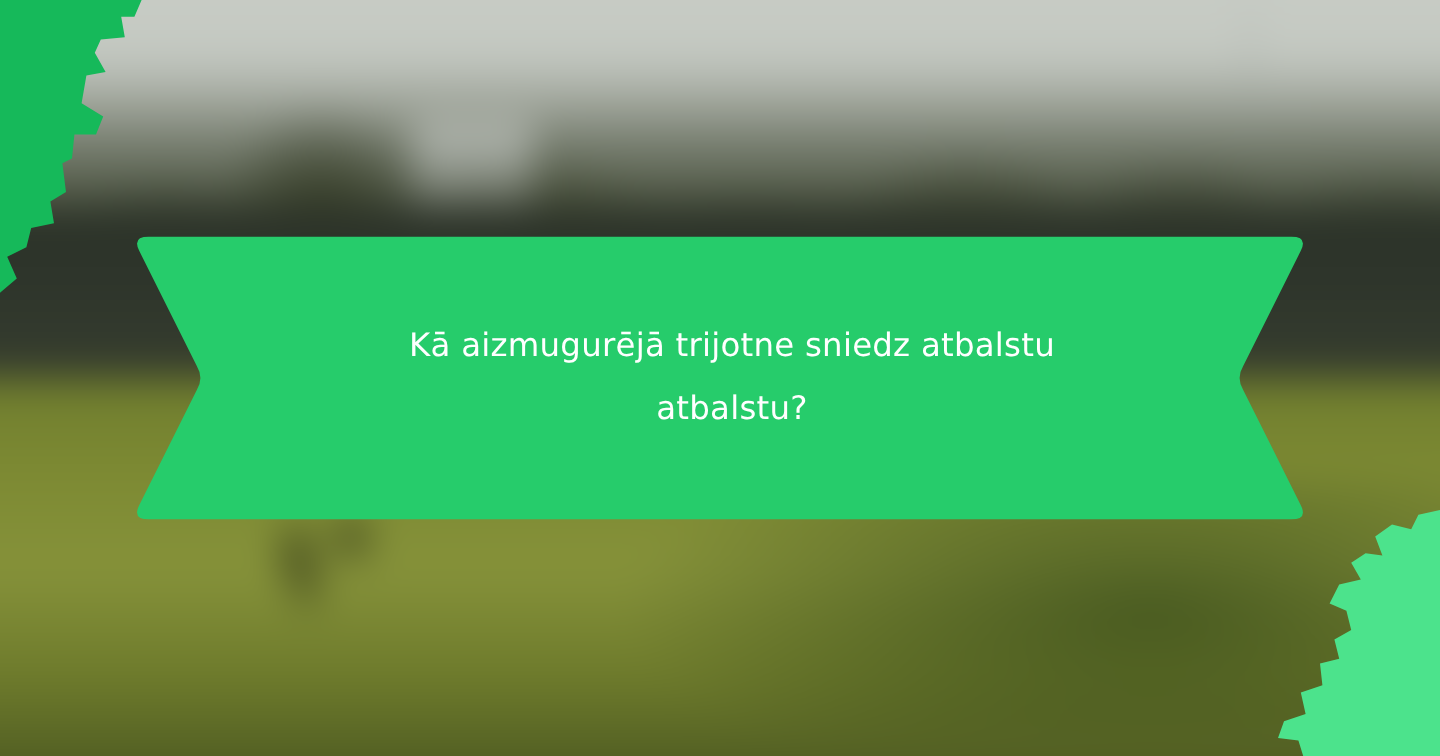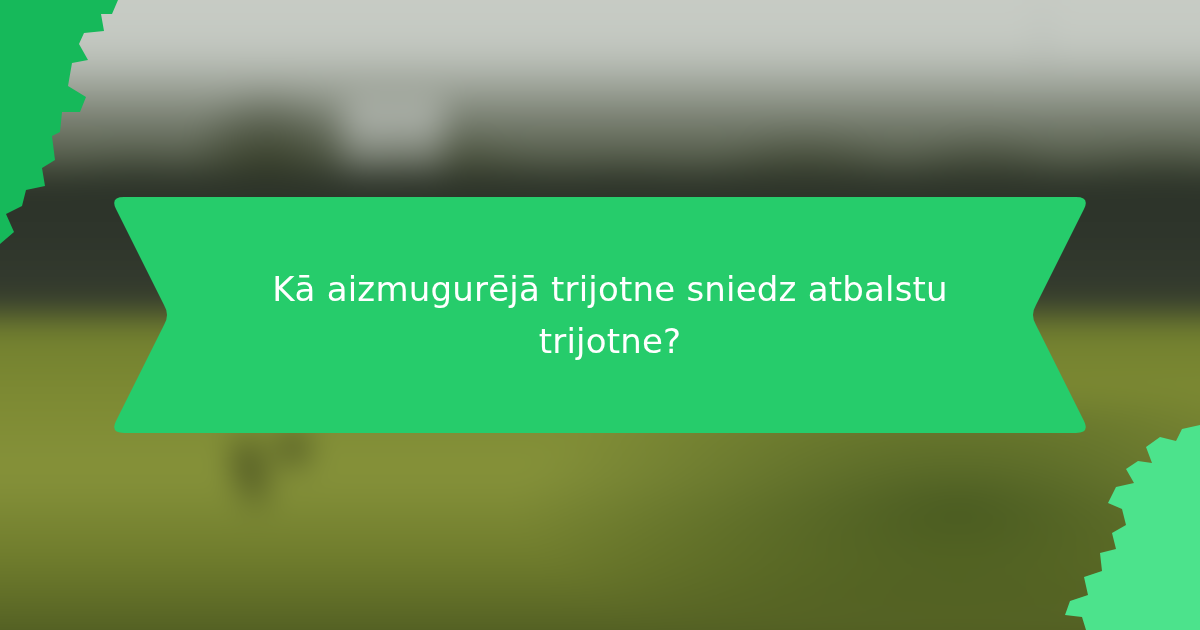--- a/index.html
+++ b/index.html
@@ -134,21 +134,21 @@
     display: flex;
     flex-direction: column;
     align-items: center;
     justify-content: center;
     padding: 0 120px;
     box-sizing: border-box;
     text-align: center;
   }
   .banner-text .line {
     color: #ffffff;
-    font-size: 34px;
+    font-size: 27px;
     line-height: 52px;
     font-weight: 400;
     letter-spacing: 0.2px;
     white-space: nowrap;
     margin-left: 20px;
   }
 </style>
 </head>
 <body>
 
@@ -180,17 +180,17 @@
   </svg>
 
   <div class="banner-wrap">
     <svg class="banner-shape" width="980" height="236" viewBox="0 0 980 236" preserveAspectRatio="none">
       <path d="M14,0 Q0,0 6,12 L54,108 Q60,118 54,128 L6,224 Q0,236 14,236
                L966,236 Q980,236 974,224 L926,128 Q920,118 926,108 L974,12
                Q980,0 966,0 Z" fill="#26cc6b"></path>
     </svg>
     <div class="banner-text">
       <div class="line" style="color: rgb(255, 255, 255);">Kā aizmugurējā trijotne sniedz atbalstu</div>
-      <div class="line" style="color: rgb(255, 255, 255);">trijotne?</div>
+      <div class="line" style="color: rgb(255, 255, 255);">atbalstu?</div>
     </div>
   </div>
 
 </div>
 
 </body></html>

